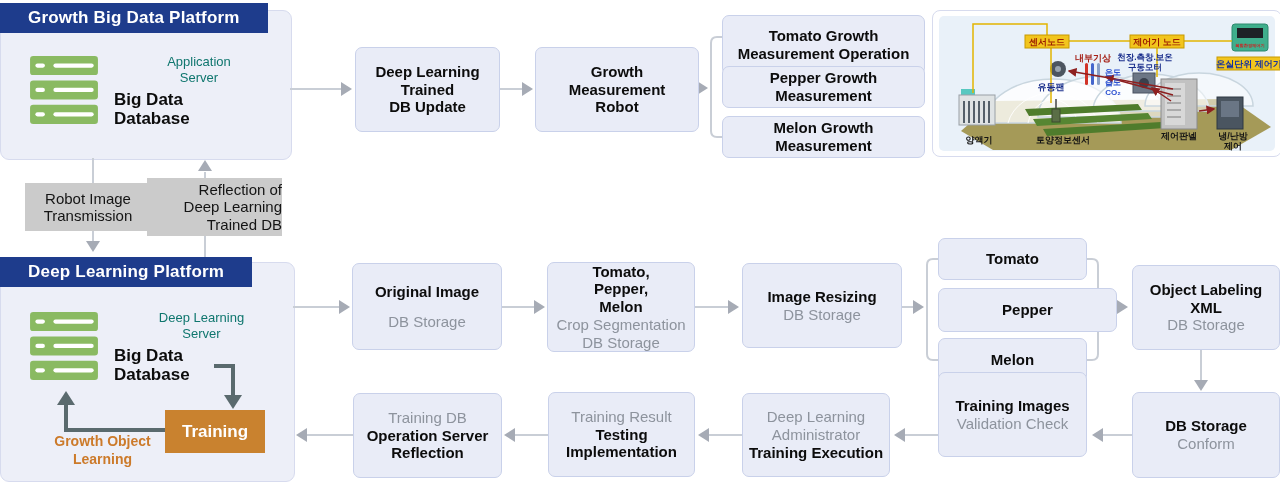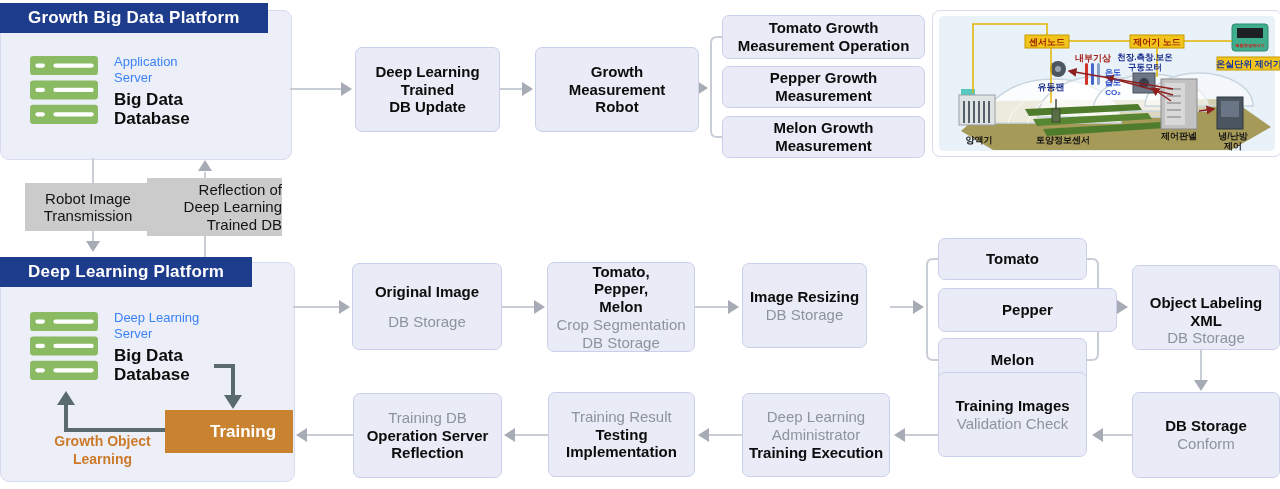--- a/index.html
+++ b/index.html
@@ -15,21 +15,21 @@
   .b{font-weight:bold;color:#0c0c0c;}
   .g{color:#8d939d;}
   .graybox{position:absolute;background:#cbcbcb;color:#141414;font-size:15px;line-height:1.15;
         display:flex;flex-direction:column;align-items:center;justify-content:center;
         text-align:center;z-index:2;box-sizing:border-box;}
   .training{position:absolute;background:#c9822f;color:#fff;font-weight:bold;font-size:17px;
         display:flex;align-items:center;justify-content:center;z-index:2;}
   .olabel{position:absolute;color:#cc7a2a;font-weight:bold;font-size:14px;text-align:center;
         line-height:1.25;z-index:2;}
   .servercard{position:absolute;z-index:2;}
-  .role{font-size:13px;color:#3b82f6;line-height:1.25;}
+  .role{font-size:13px;color:#0f766e;line-height:1.25;text-align:center;}
   .sname{font-size:17px;font-weight:bold;color:#0c0c0c;line-height:1.15;margin-top:3px;}
   .ghwrap{position:absolute;left:932px;top:10px;width:348px;height:145px;background:#fff;
         border:1px solid #d7dbee;border-radius:8px;z-index:2;overflow:hidden;}
 </style>
 </head>
 <body>
 
 <div id="stage">
 
   <div class="platform" style="left:0;top:10px;width:290px;height:148px;"></div>
@@ -133,21 +133,21 @@
       </g>
     </svg>
   </div>
   <div class="servercard" style="left:114px;top:310px;width:175px;">
     <div class="role">Deep Learning</div>
     <div class="role">Server</div>
     <div class="sname">Big Data</div>
     <div class="sname" style="margin-top:0;">Database</div>
   </div>
 
-  <div class="training" style="left:165px;top:410px;width:100px;height:43px;padding-left:28px;">
+  <div class="training" style="left:165px;top:410px;width:100px;height:43px;">
     <span>Training</span>
   </div>
   <div class="olabel" style="left:40px;top:433px;width:125px;">
     <div>Growth Object</div>
     <div>Learning</div>
   </div>
 
   <div class="graybox" style="left:25px;top:183px;width:126px;height:48px;">
     <div>Robot Image</div>
     <div>Transmission</div>
@@ -161,55 +161,55 @@
   <div class="fbox" style="left:355px;top:47px;width:145px;height:85px;">
     <div class="b">Deep Learning</div>
     <div class="b">Trained</div>
     <div class="b">DB Update</div>
   </div>
   <div class="fbox" style="left:535px;top:47px;width:164px;height:85px;">
     <div class="b">Growth</div>
     <div class="b">Measurement</div>
     <div class="b">Robot</div>
   </div>
-  <div class="fbox" style="left:722px;top:15px;width:203px;height:44px;">
+  <div class="fbox" style="left:722px;top:15px;width:203px;height:60px;">
     <div class="b">Tomato Growth Measurement Operation</div>
   </div>
   <div class="fbox" style="left:722px;top:66px;width:203px;height:42px;">
     <div class="b">Pepper Growth Measurement</div>
   </div>
   <div class="fbox" style="left:722px;top:116px;width:203px;height:42px;">
     <div class="b">Melon Growth Measurement</div>
   </div>
 
   <div class="fbox" style="left:352px;top:263px;width:150px;height:87px;gap:12px;">
     <div class="b">Original Image</div>
     <div class="g">DB Storage</div>
   </div>
   <div class="fbox" style="left:547px;top:262px;width:148px;height:90px;">
     <div class="b">Tomato,</div>
     <div class="b">Pepper,</div>
     <div class="b">Melon</div>
     <div class="g">Crop Segmentation</div>
     <div class="g">DB Storage</div>
   </div>
-  <div class="fbox" style="left:742px;top:263px;width:125px;height:85px;text-align:center;">
+  <div class="fbox" style="left:742px;top:263px;width:160px;height:85px;text-align:center;">
     <div class="b">Image Resizing</div>
     <div class="g">DB Storage</div>
   </div>
   <div class="fbox" style="left:938px;top:238px;width:149px;height:42px;">
     <div class="b">Tomato</div>
   </div>
   <div class="fbox" style="left:938px;top:288px;width:179px;height:44px;">
     <div class="b">Pepper</div>
   </div>
   <div class="fbox" style="left:938px;top:338px;width:149px;height:44px;">
     <div class="b">Melon</div>
   </div>
-  <div class="fbox" style="left:1132px;top:265px;width:148px;height:85px;justify-content:flex-end;">
+  <div class="fbox" style="left:1132px;top:265px;width:148px;height:85px;">
     <div class="b">Object Labeling</div>
     <div class="b">XML</div>
     <div class="g">DB Storage</div>
   </div>
 
   <div class="fbox" style="left:1132px;top:392px;width:148px;height:86px;">
     <div class="b">DB Storage</div>
     <div class="g">Conform</div>
   </div>
   <div class="fbox" style="left:938px;top:372px;width:149px;height:85px;">

